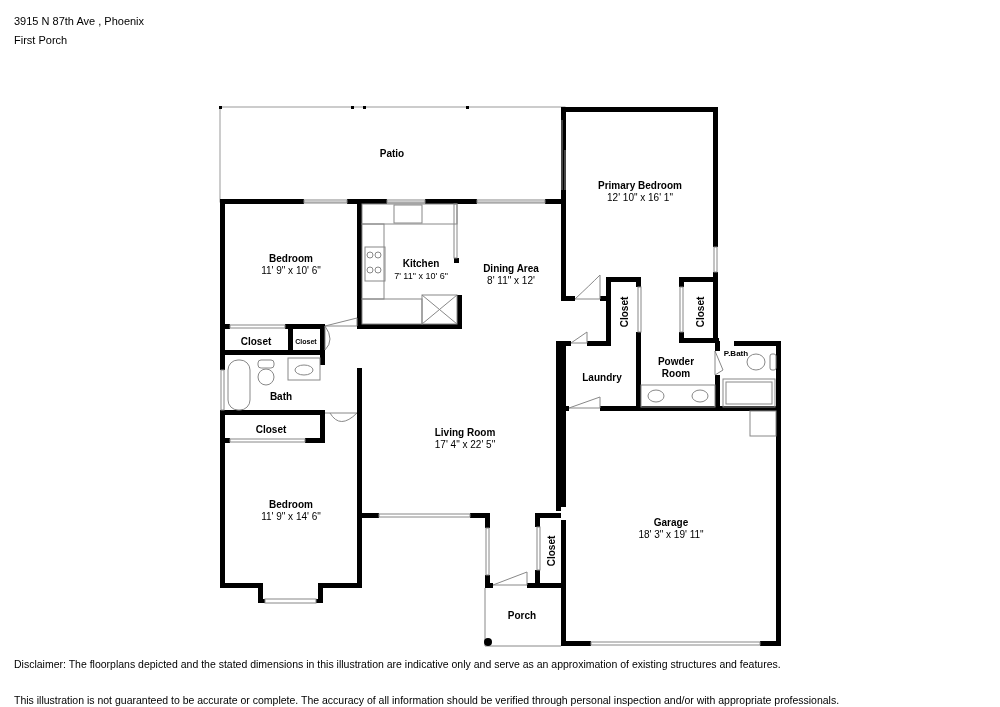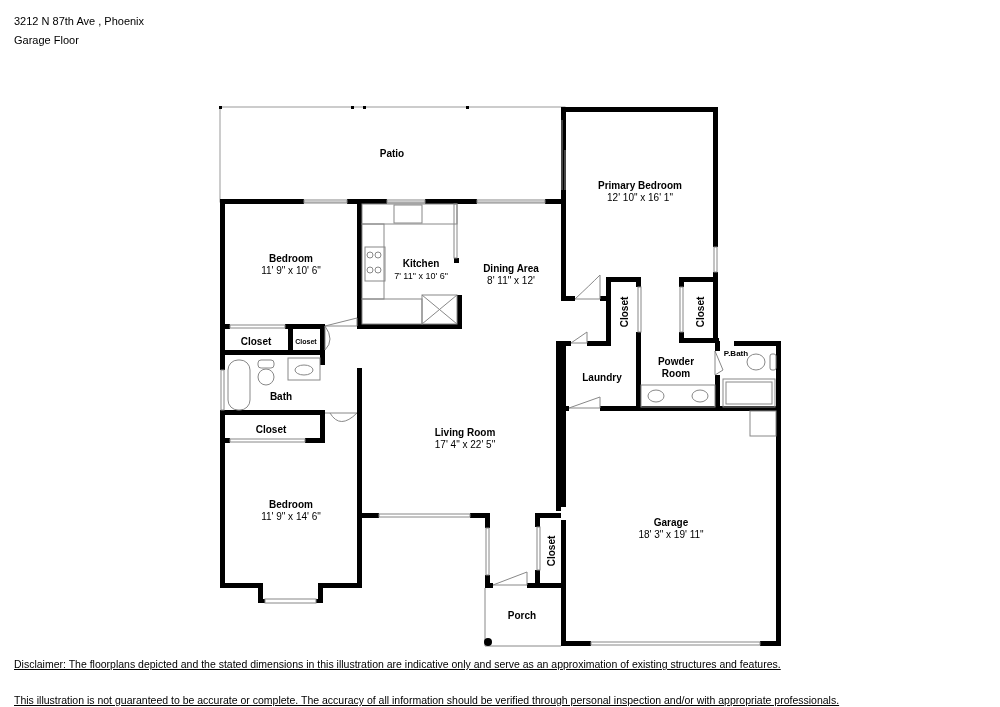--- a/index.html
+++ b/index.html
@@ -1,28 +1,28 @@
 <!DOCTYPE html>
 <html><head>
 <meta charset="utf-8">
 <style>
   html, body { margin:0; padding:0; background:#ffffff; }
   body { width:1000px; height:707px; position:relative; overflow:hidden; font-family:"Liberation Sans", sans-serif; color:#000; }
   .hdr { position:absolute; left:14px; font-size:11px; line-height:14px; }
-  .disc { position:absolute; left:14px; font-size:10.5px; line-height:14px; white-space:nowrap;text-decoration:underline; }
+  .disc { position:absolute; left:14px; font-size:10.5px; line-height:14px; white-space:nowrap; }
   svg { position:absolute; left:0; top:0; }
   .rn { font-family:"Liberation Sans", sans-serif; font-weight:bold; font-size:10px; text-anchor:middle; fill:#000; }
   .rd { font-family:"Liberation Sans", sans-serif; font-size:10px; text-anchor:middle; fill:#000; }
   .rs { font-family:"Liberation Sans", sans-serif; font-size:9px; text-anchor:middle; fill:#000; }
 </style>
 </head>
 <body>
 
-<div class="hdr" style="top:14px">3212 N 87th Ave , Phoenix</div>
-<div class="hdr" style="top:33px">Garage Floor</div>
+<div class="hdr" style="top:14px">3915 N 87th Ave , Phoenix</div>
+<div class="hdr" style="top:33px">First Porch</div>
 
 <svg width="1000" height="707" viewBox="0 0 1000 707">
 
   <g fill="none" stroke="#999" stroke-width="1">
     <rect x="220" y="107" width="345" height="95"></rect>
   </g>
   <g fill="#000">
     <rect x="219" y="106" width="3" height="3"></rect>
     <rect x="351" y="106" width="3" height="3"></rect>
     <rect x="363" y="106" width="3" height="3"></rect>

